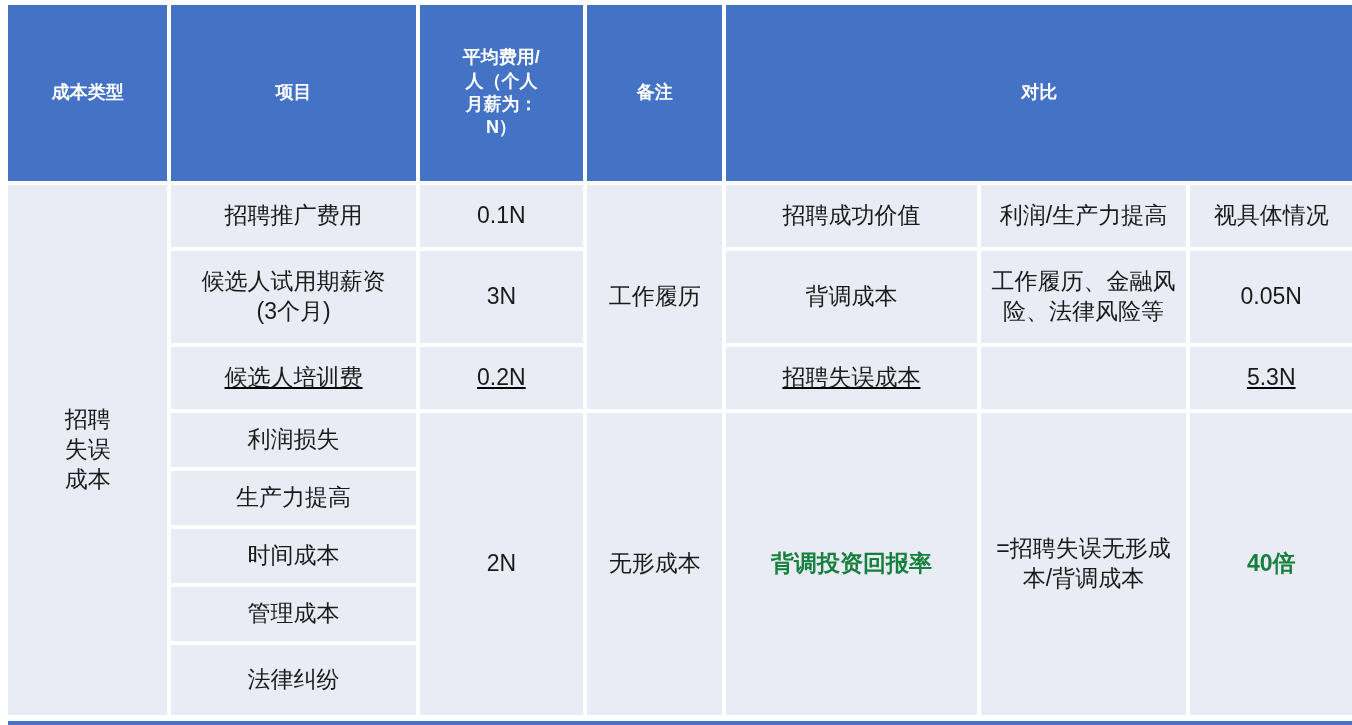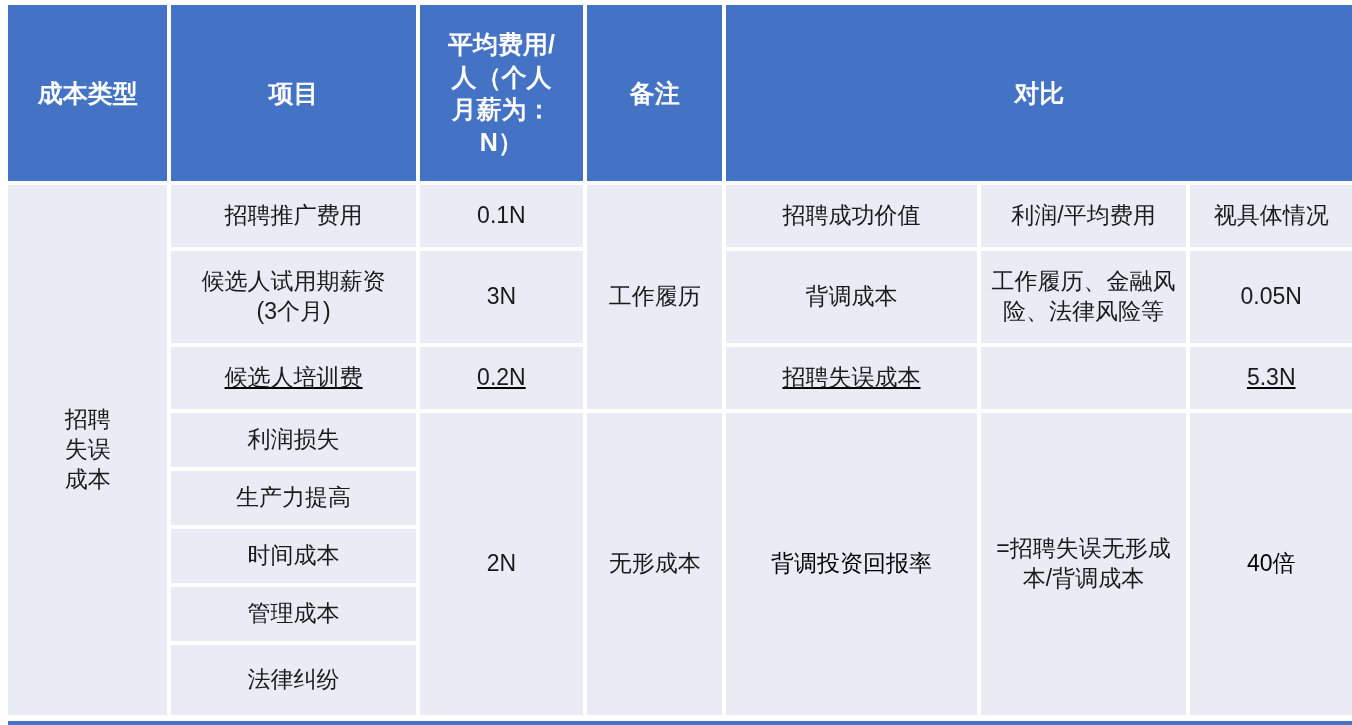--- a/index.html
+++ b/index.html
@@ -32,34 +32,34 @@
 
   th, td {
     text-align: center;
     vertical-align: middle;
     white-space: pre-line;
     overflow: hidden;
   }
   th {
     background: #4472C4;
     color: #ffffff;
-    font-size: 25px;
+    font-size: 18px;
     font-weight: bold;
     line-height: 1.3;
   }
   td {
     background: #E9EBF5;
     color: #1a1a1a;
     font-size: 23px;
     line-height: 1.3;
     padding: 11px 6px;
   }
   td.accent {
-    color: #000000;
-    font-weight: normal;
+    color: #15803d;
+    font-weight: bold;
   }
   tr.hdr   { height: 176px; }
   tr.r1    { height: 62px; }
   tr.r2    { height: 92px; margin-left: 44px; }
   tr.r3    { height: 62px; text-decoration: underline; }
   tr.r4, tr.r5, tr.r6, tr.r7 { height: 54px; }
   tr.r8    { height: 70px; }
 
   .bottom-accent {
     position: absolute;
@@ -96,21 +96,21 @@
     </tr>
 
     <tr class="r1">
       <td rowspan="8">招聘
 失误
 成本</td>
       <td>招聘推广费用</td>
       <td>0.1N</td>
       <td rowspan="3">工作履历</td>
       <td>招聘成功价值</td>
-      <td>利润/平均费用</td>
+      <td>利润/生产力提高</td>
       <td>视具体情况</td>
     </tr>
 
     <tr class="r2">
       <td>候选人试用期薪资
 (3个月)</td>
       <td>3N</td>
       <td>背调成本</td>
       <td>工作履历、金融风险、法律风险等</td>
       <td>0.05N</td>

